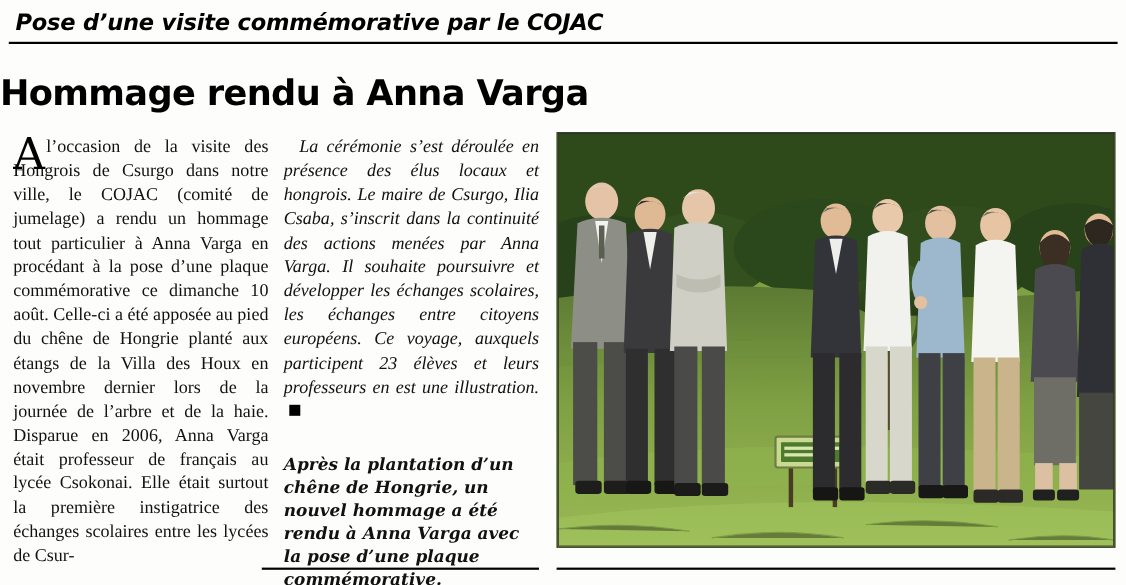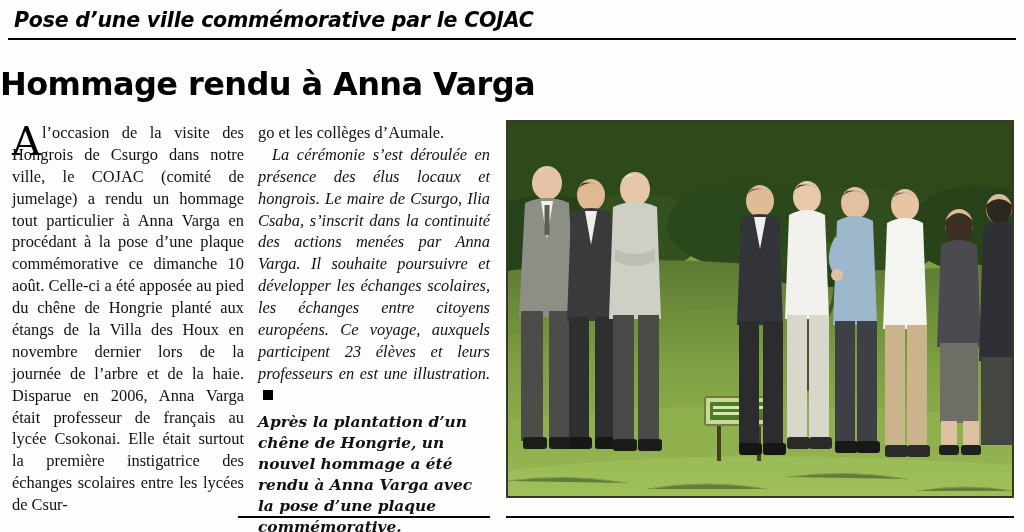--- a/index.html
+++ b/index.html
@@ -154,35 +154,34 @@
     width: 508px;
     height: 2px;
     background: #000;
   }
 </style>
 </head>
 <body>
 
 <div class="page">
 
-  <div class="kicker">Pose d’une ville commémorative par le COJAC</div>
+  <div class="kicker">Pose d’une visite commémorative par le COJAC</div>
 
   <div class="rule-top"></div>
 
   <h1 class="headline">Hommage rendu à Anna Varga</h1>
 
   <div class="col col1">
     <div class="first-letter-wrap">
       <span class="dropcap">A</span>
       <p class="lead">l’occasion de la visite des Hongrois de Csurgo dans notre ville, le COJAC (comité de jumelage) a rendu un hommage tout particulier à Anna Varga en procédant à la pose d’une plaque commémorative ce dimanche 10 août. Celle-ci a été apposée au pied du chêne de Hongrie planté aux étangs de la Villa des Houx en novembre dernier lors de la journée de l’arbre et de la haie. Disparue en 2006, Anna Varga était professeur de français au lycée Csokonai. Elle était surtout la première instigatrice des échanges scolaires entre les lycées de Csur-</p>
     </div>
   </div>
 
   <div class="col col2">
-    <p class="cont">go et les collèges d’Aumale.</p>
     <p class="indent"><span>La cérémonie s’est déroulée en présence des élus locaux et hongrois. Le maire de Csurgo, Ilia Csaba, s’inscrit dans la continuité des actions menées par Anna Varga. Il souhaite poursuivre et développer les échanges scolaires, les échanges entre citoyens européens. Ce voyage, auxquels participent 23 élèves et leurs professeurs en est une illustration.</span><span class="endmark"></span></p>
   </div>
 
   <div class="photo" title="Groupe de personnes debout dans un pré, autour d’un jeune chêne et d’une plaque commémorative">
     <svg width="506" height="376" viewBox="0 0 506 376">
       <defs>
         <linearGradient id="grassGrad" x1="0" y1="0" x2="0" y2="1">
           <linearGradient></linearGradient>
           <stop offset="0%" stop-color="#5d7a33"></stop>
           <stop offset="45%" stop-color="#7fa043"></stop>

